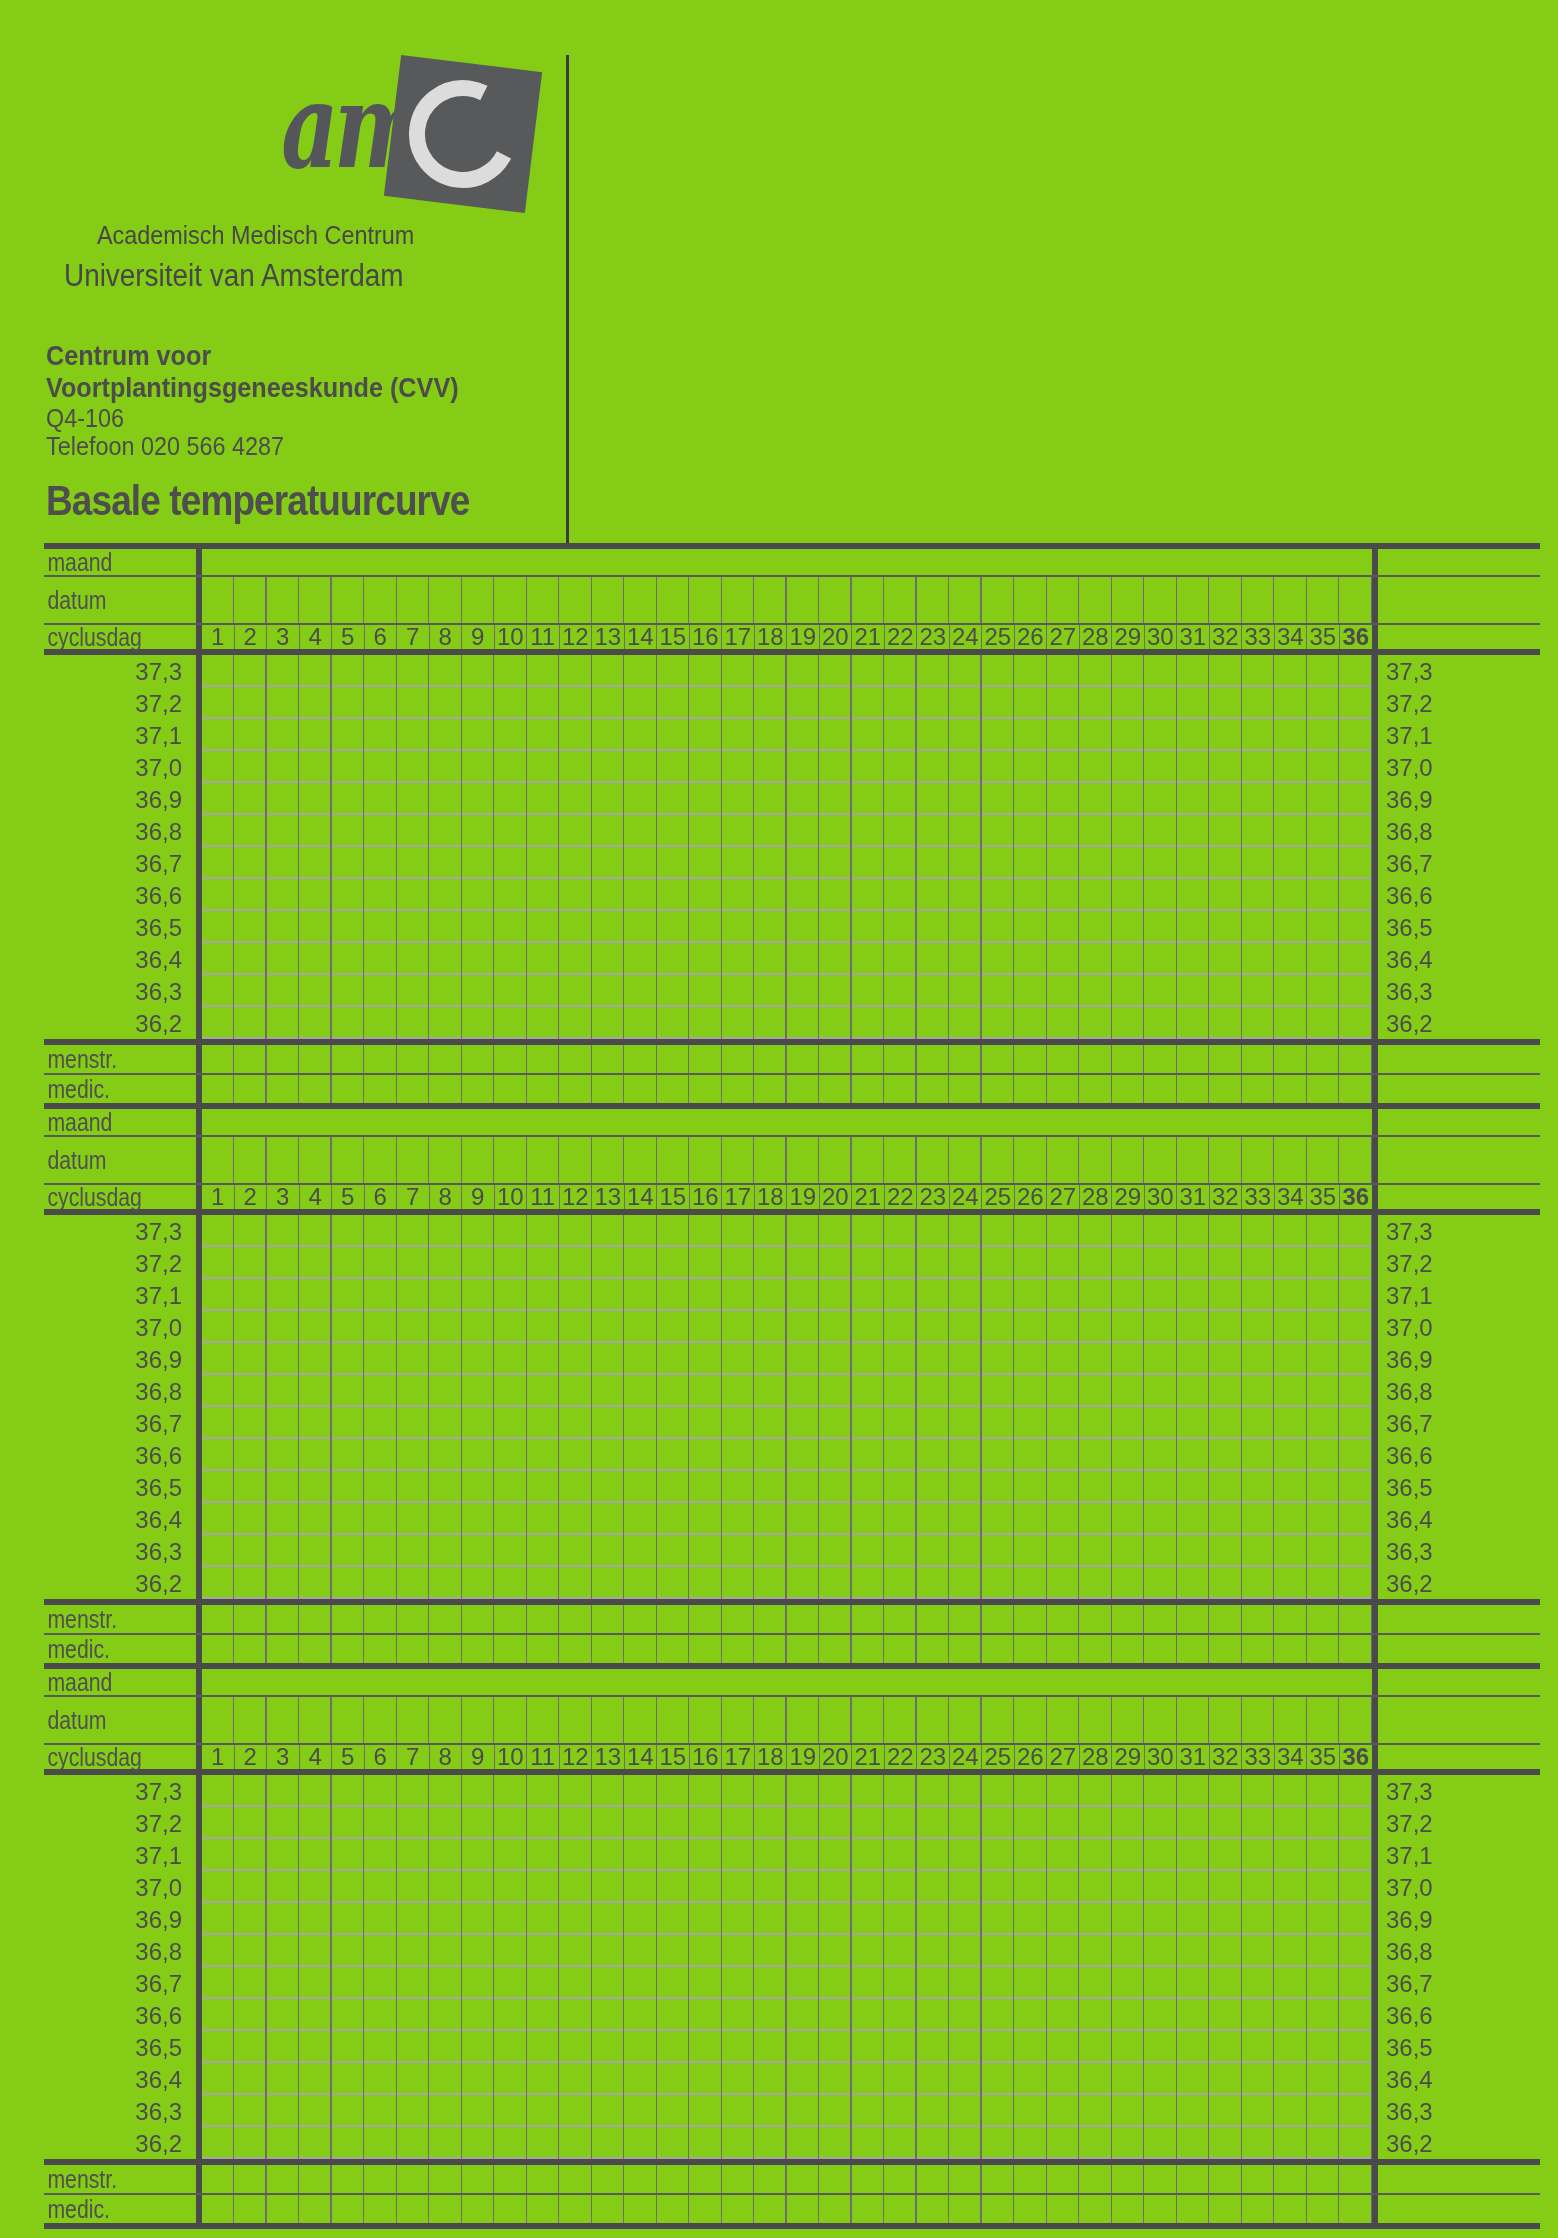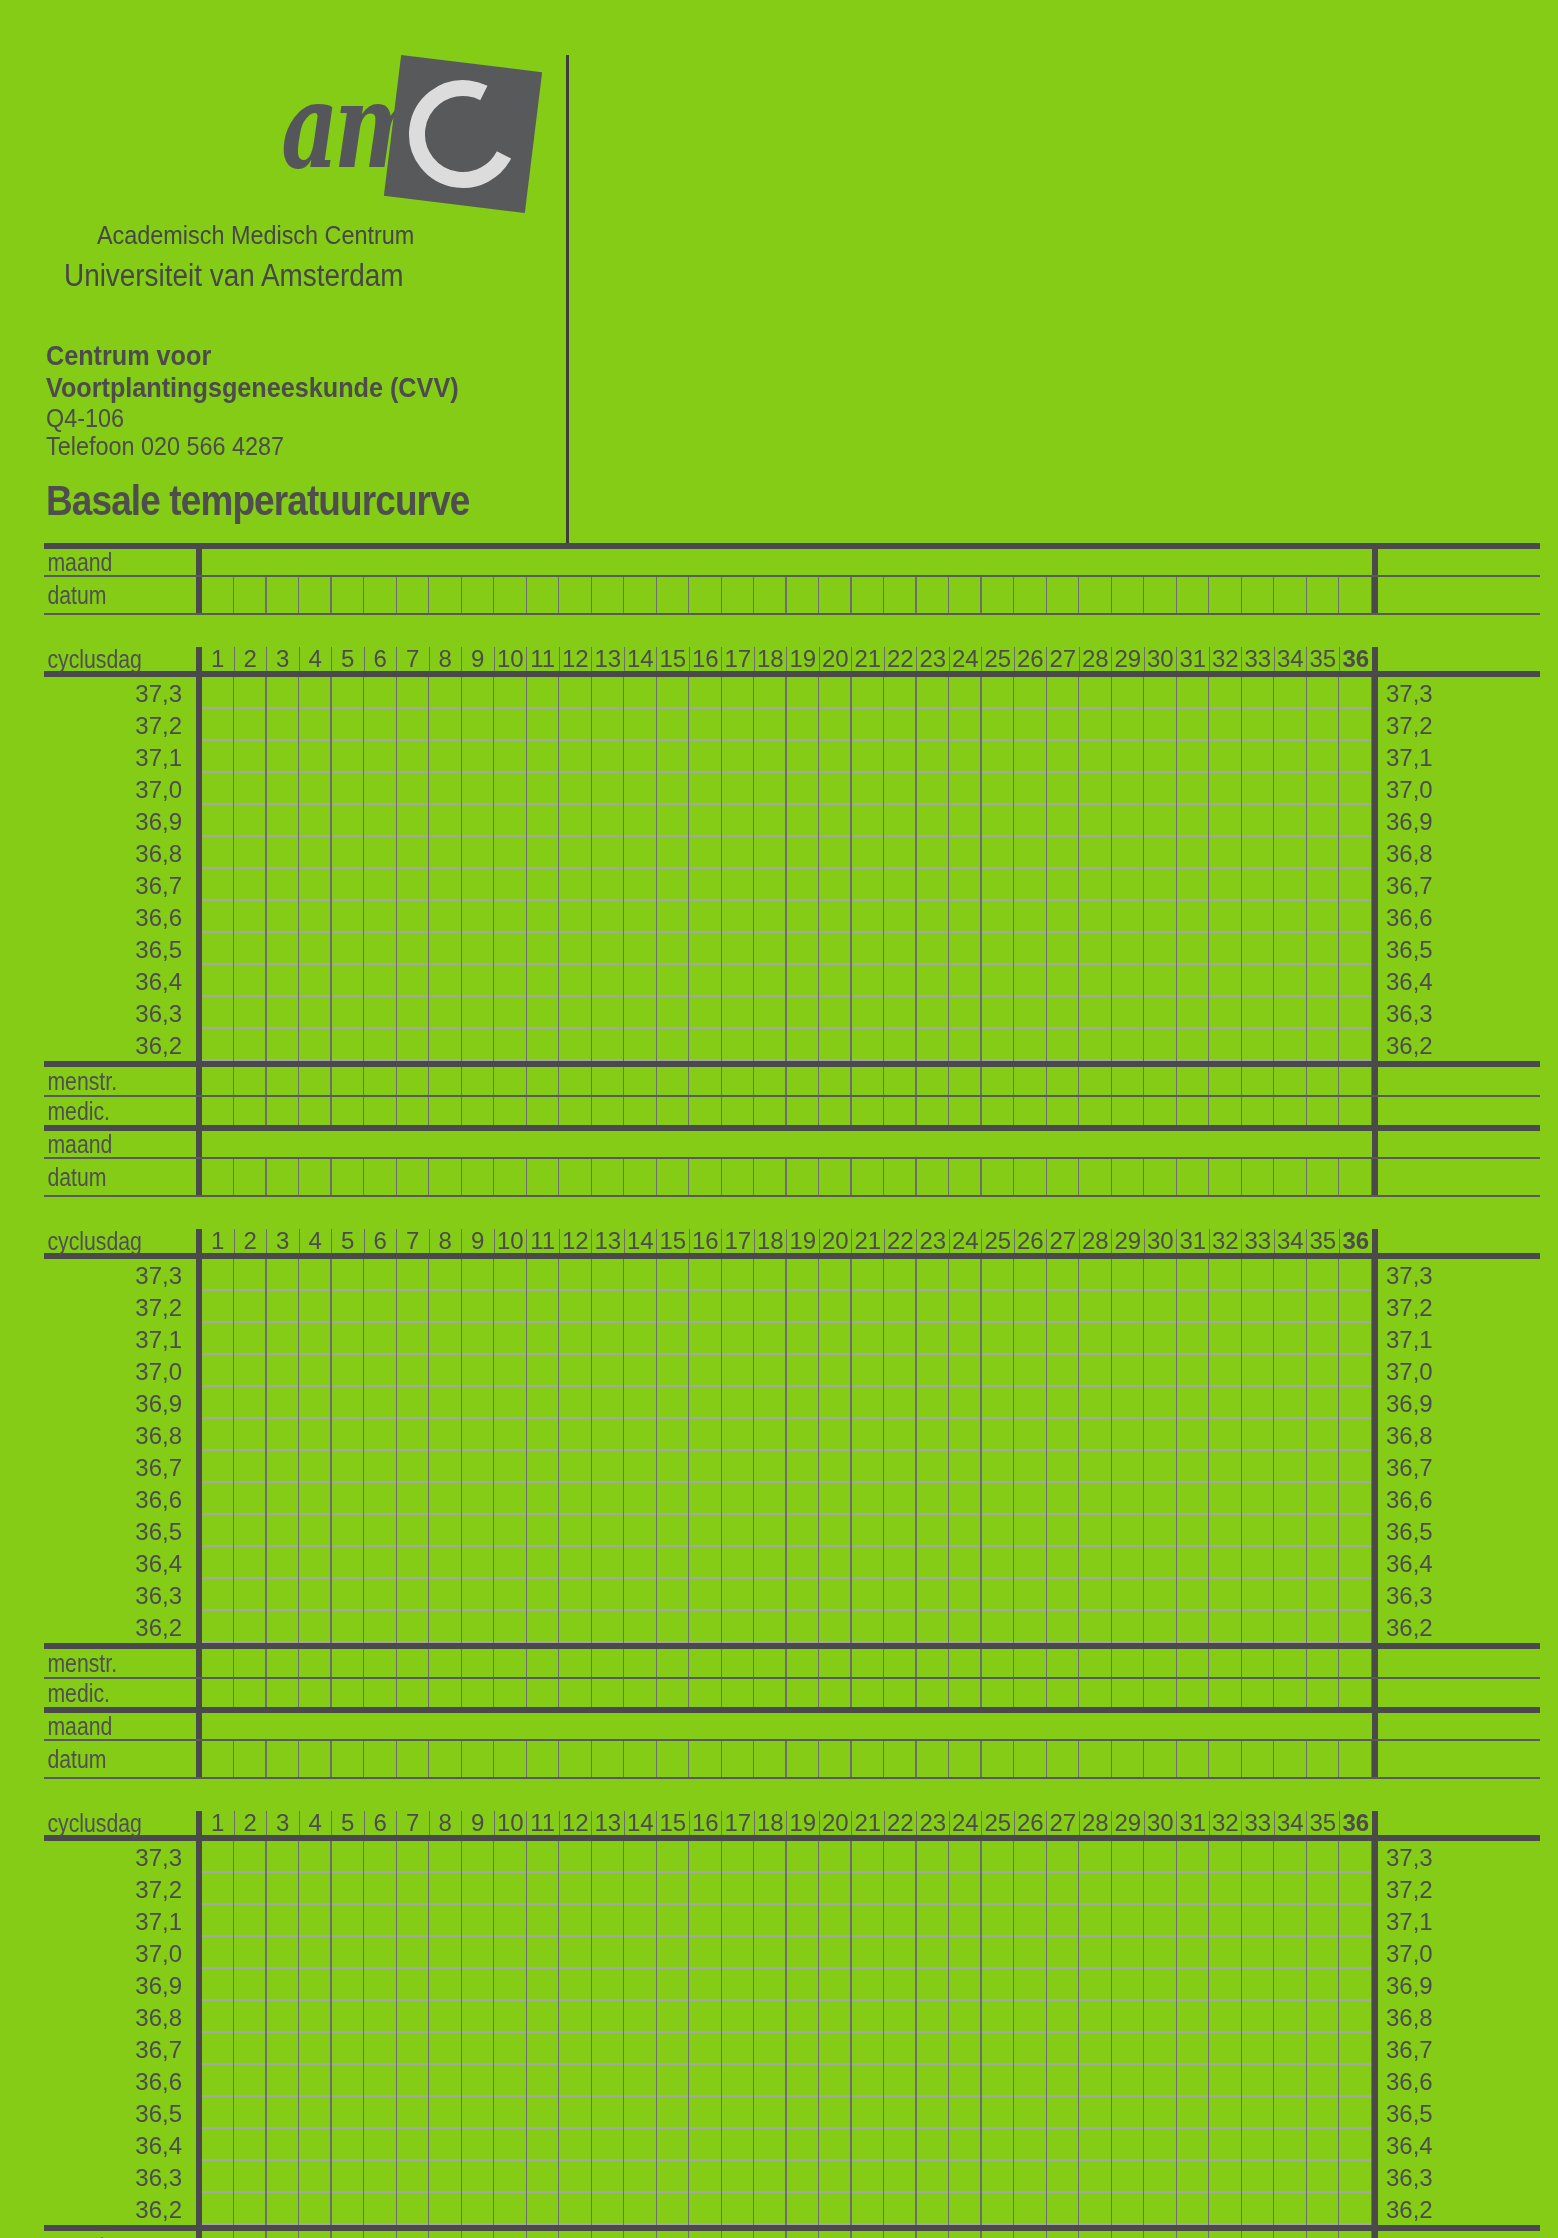--- a/index.html
+++ b/index.html
@@ -31,22 +31,22 @@
   #charts-root{position:absolute;left:44px;top:543px;width:1496px;}
   .sep{height:2px;background:var(--thin);}
   .sep.thick{height:6px;background:var(--thick);}
   .row{display:flex;align-items:stretch;}
   .lab{width:152px;box-sizing:border-box;padding-left:4px;display:flex;align-items:center;
        font-size:25px;color:#505050;transform:scaleX(.85);transform-origin:0 50%;white-space:nowrap;}
   .gridspan{width:1182px;box-sizing:border-box;
             border-left:6px solid var(--thick);border-right:6px solid var(--thick);}
   .rcol{width:162px;box-sizing:border-box;padding-left:6px;}
   .h-maand{height:26px;}
-  .h-datum{height:36px;}
-  .h-cyclus{height:24px;margin-top:32px;}
+  .h-datum{height:46px;}
+  .h-cyclus{height:24px;}
   .h-mens{height:28px;}
   .vlines{background-image:repeating-linear-gradient(to right,
             transparent 0,transparent 31px,var(--gv) 31px,var(--gv) 32.5px);}
   .day-cells{display:flex;}
   .day-cell{flex:0 0 32.5px;box-sizing:border-box;border-right:1.5px solid var(--gv);
             display:flex;align-items:center;justify-content:center;
             font-size:24px;color:#4c4c4c;}
   .day-cell:last-child{border-right:none;font-weight:bold;}
   .temp-block{display:flex;justify-content:space-between;}
   .temp-grid{height:384px;

